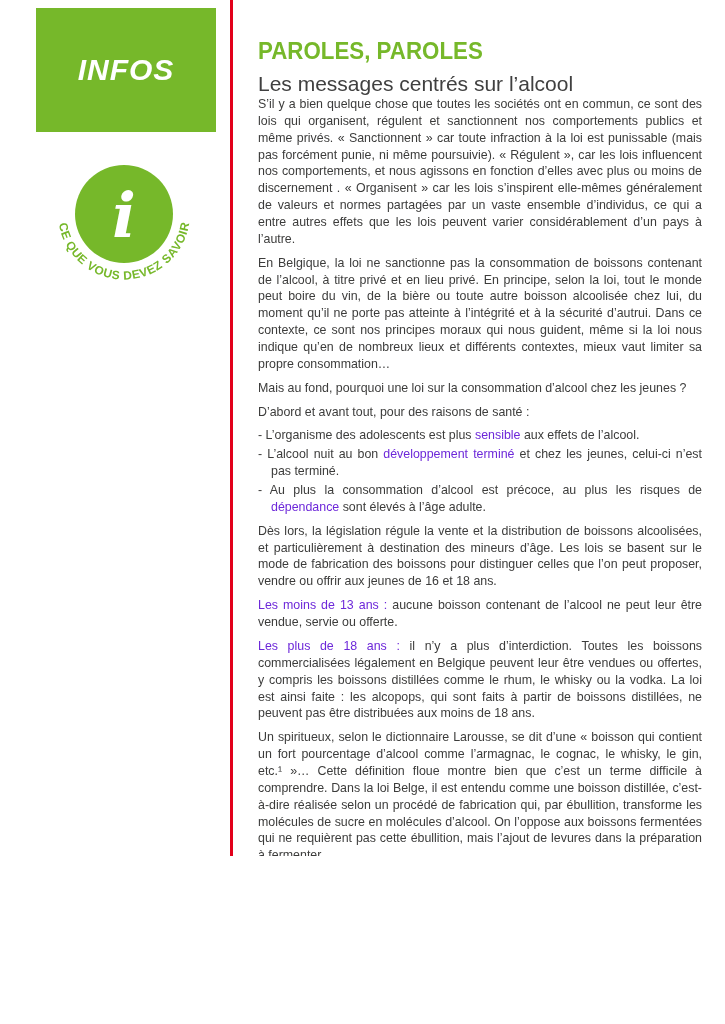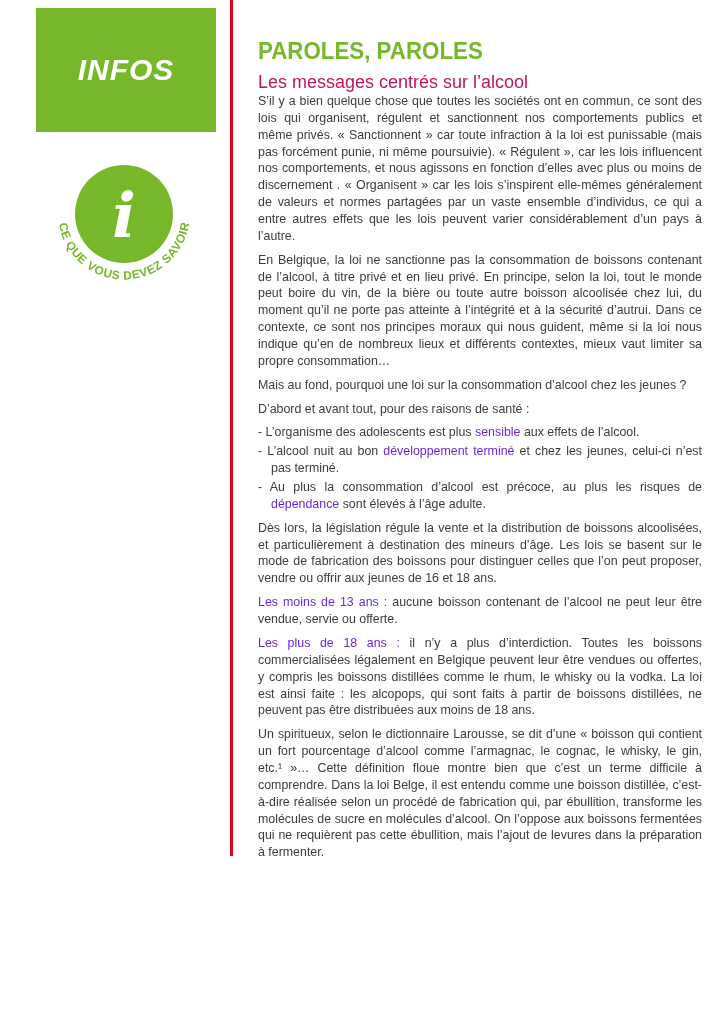--- a/index.html
+++ b/index.html
@@ -93,21 +93,21 @@
 
   
   .main {
     position:absolute; left:258px; top:38px; width:444px;
   }
   .title {
     margin:0; color:#76b82a; font-size:23px; font-weight:bold;
     letter-spacing:0; transform:scaleX(0.97); transform-origin:left;
   }
   .subtitle {
-    margin:7px 0 0; color:#be185d; font-size:18px; font-weight:normal;
+    margin:7px 0 0; color:#404040; font-size:21px; font-weight:normal;
   }
   .section-heading {
     margin:27px 0 9px; color:#76b82a; font-size:13px; font-weight:bold;
     letter-spacing:0.2px;
   }
   .para, .bullet-item {
     font-size:12.4px; line-height:1.36; color:#3c3c3b;
     text-align:justify;
   }
   .para { margin:0 0 7px; }

